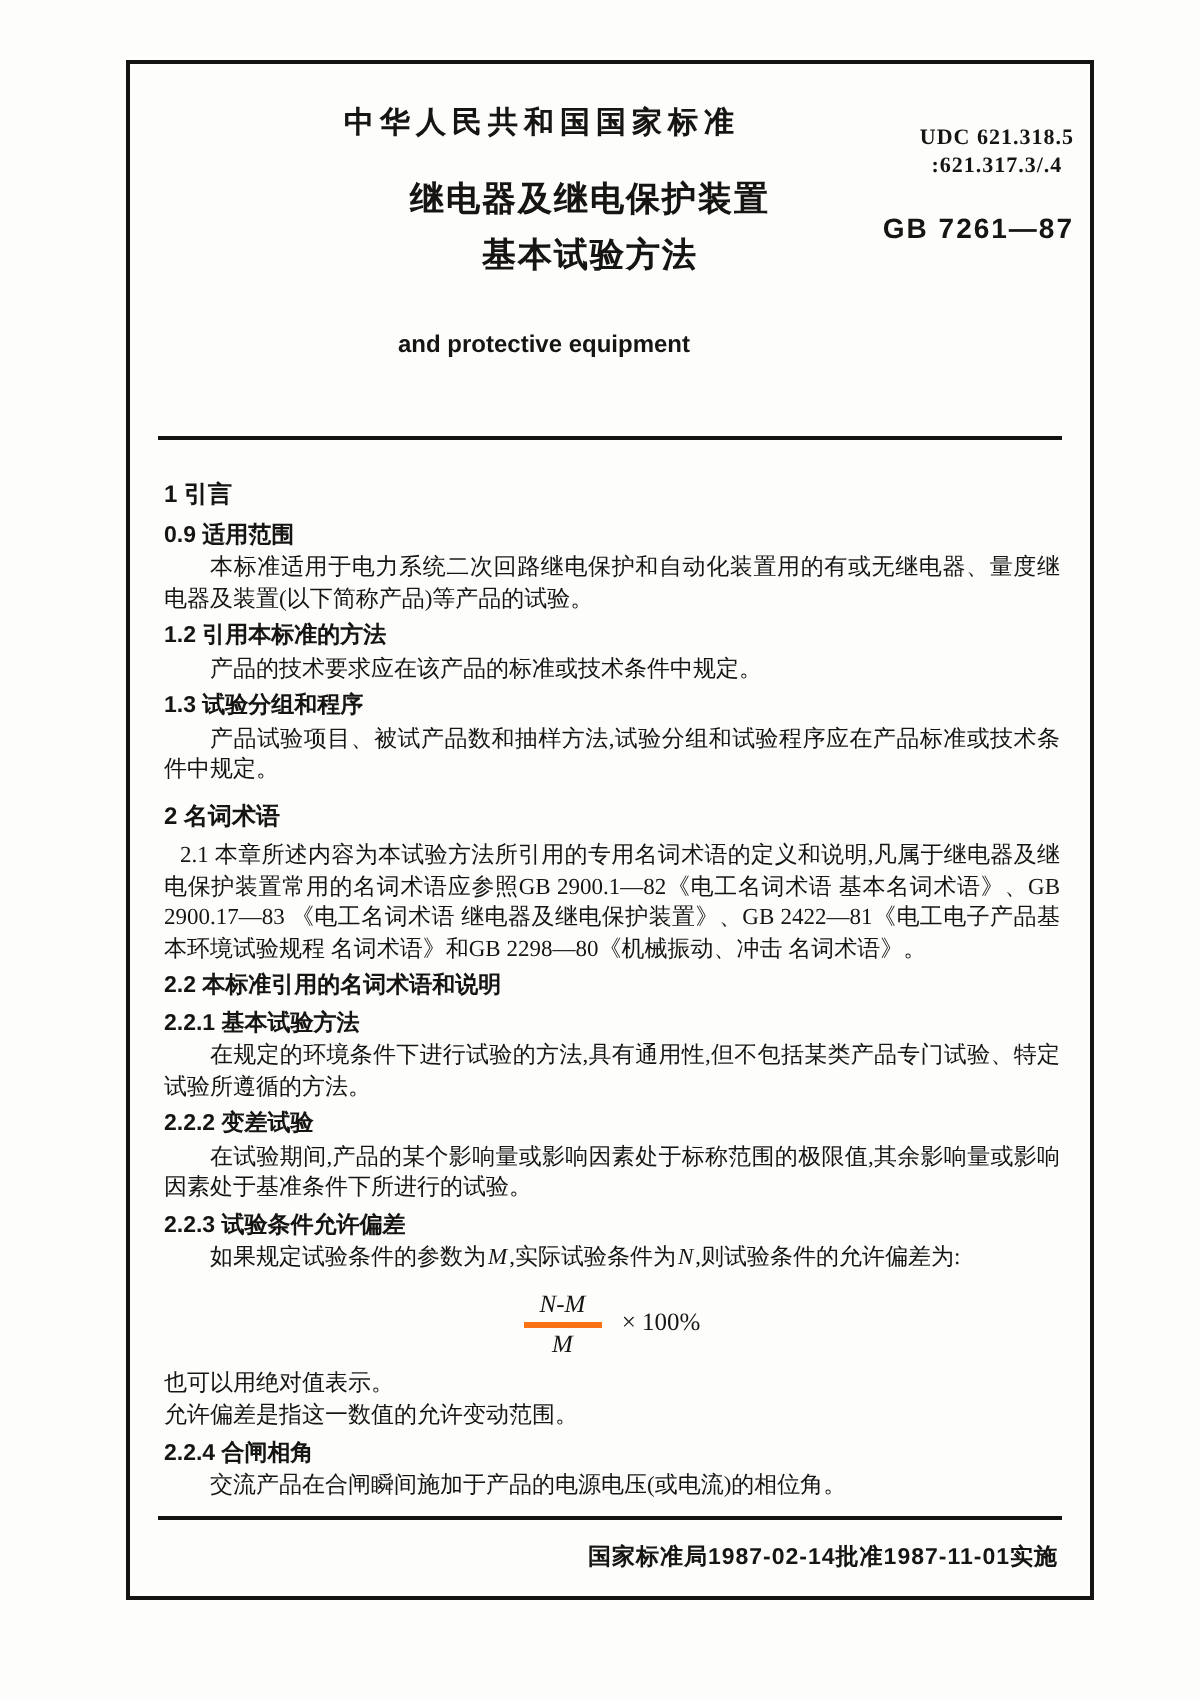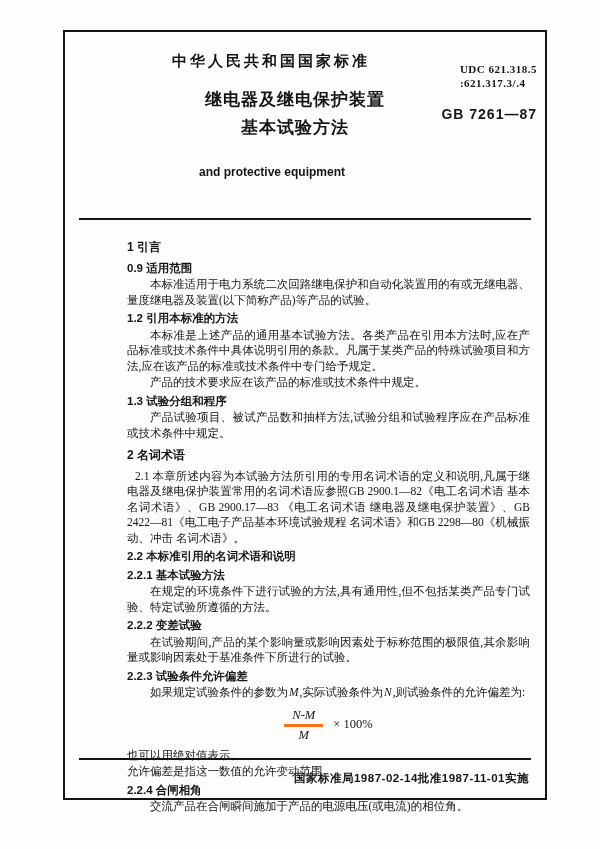--- a/index.html
+++ b/index.html
@@ -24,21 +24,21 @@
   .doc-header { position: relative; height: 186px; }
   .std-label {
     position: absolute; top: 20px; left: 50%;
     transform: translateX(-50%); margin-left: -34px;
     font-family: "Liberation Sans", "DejaVu Sans", sans-serif;
     font-weight: bold; font-size: 15px; letter-spacing: 3px;
     white-space: nowrap;
   }
   .udc-block {
     position: absolute; top: 30px; right: 8px;
-    text-align: left; font-weight: bold; font-size: 11px;
+    text-align: center; font-weight: bold; font-size: 11px;
     line-height: 14px; letter-spacing: 0.5px;
     font-family: "Liberation Serif", serif;
   }
   .gb-number {
     position: absolute; top: 74px; right: 8px;
     font-family: "Liberation Sans", sans-serif;
     font-weight: bold; font-size: 14px; letter-spacing: 1px;
   }
   .title-cn { 
     position: absolute; left: 50%; transform: translateX(-50%); margin-left: -10px;
@@ -54,21 +54,20 @@
   }
   .title-en.line1 { top: 116px; }
   .title-en.line2 { top: 133px; }
   .head-rule { margin: 0 14px; border-top: 2px solid #151413; }
   
   .doc-body {
     padding: 13px 15px 13px 17px;
     font-size: 11.5px;
     line-height: 15.5px;
     text-align: justify;
-    margin-left: 45px;
   }
   .h-chapter {
     font-family: "Liberation Sans", sans-serif;
     font-size: 12px; font-weight: bold;
     margin: 7px 0 5px;
   }
   .h-clause {
     font-family: "Liberation Sans", sans-serif;
     font-size: 11.5px; font-weight: bold;
     margin: 3px 0 1px;
@@ -112,21 +111,20 @@
     <div class="title-en line2">and protective equipment</div>
   </div>
 
   <div class="head-rule"></div>
 
   <div class="doc-body">
     <h2 class="h-chapter">1 引言</h2>
     <h3 class="h-clause">0.9 适用范围</h3>
     <p class="para indent">本标准适用于电力系统二次回路继电保护和自动化装置用的有或无继电器、量度继电器及装置(以下简称产品)等产品的试验。</p>
     <h3 class="h-clause">1.2 引用本标准的方法</h3>
-    <p class="para indent">本标准是上述产品的通用基本试验方法。各类产品在引用本方法时,应在产品标准或技术条件中具体说明引用的条款。凡属于某类产品的特殊试验项目和方法,应在该产品的标准或技术条件中专门给予规定。</p>
     <p class="para indent">产品的技术要求应在该产品的标准或技术条件中规定。</p>
     <h3 class="h-clause">1.3 试验分组和程序</h3>
     <p class="para indent">产品试验项目、被试产品数和抽样方法,试验分组和试验程序应在产品标准或技术条件中规定。</p>
     <h2 class="h-chapter">2 名词术语</h2>
     <p class="para indent-num">2.1 本章所述内容为本试验方法所引用的专用名词术语的定义和说明,凡属于继电器及继电保护装置常用的名词术语应参照GB 2900.1—82《电工名词术语 基本名词术语》、GB 2900.17—83 《电工名词术语 继电器及继电保护装置》、GB 2422—81《电工电子产品基本环境试验规程 名词术语》和GB 2298—80《机械振动、冲击 名词术语》。</p>
     <h3 class="h-clause">2.2 本标准引用的名词术语和说明</h3>
     <h3 class="h-clause">2.2.1 基本试验方法</h3>
     <p class="para indent">在规定的环境条件下进行试验的方法,具有通用性,但不包括某类产品专门试验、特定试验所遵循的方法。</p>
     <h3 class="h-clause">2.2.2 变差试验</h3>
     <p class="para indent">在试验期间,产品的某个影响量或影响因素处于标称范围的极限值,其余影响量或影响因素处于基准条件下所进行的试验。</p>

